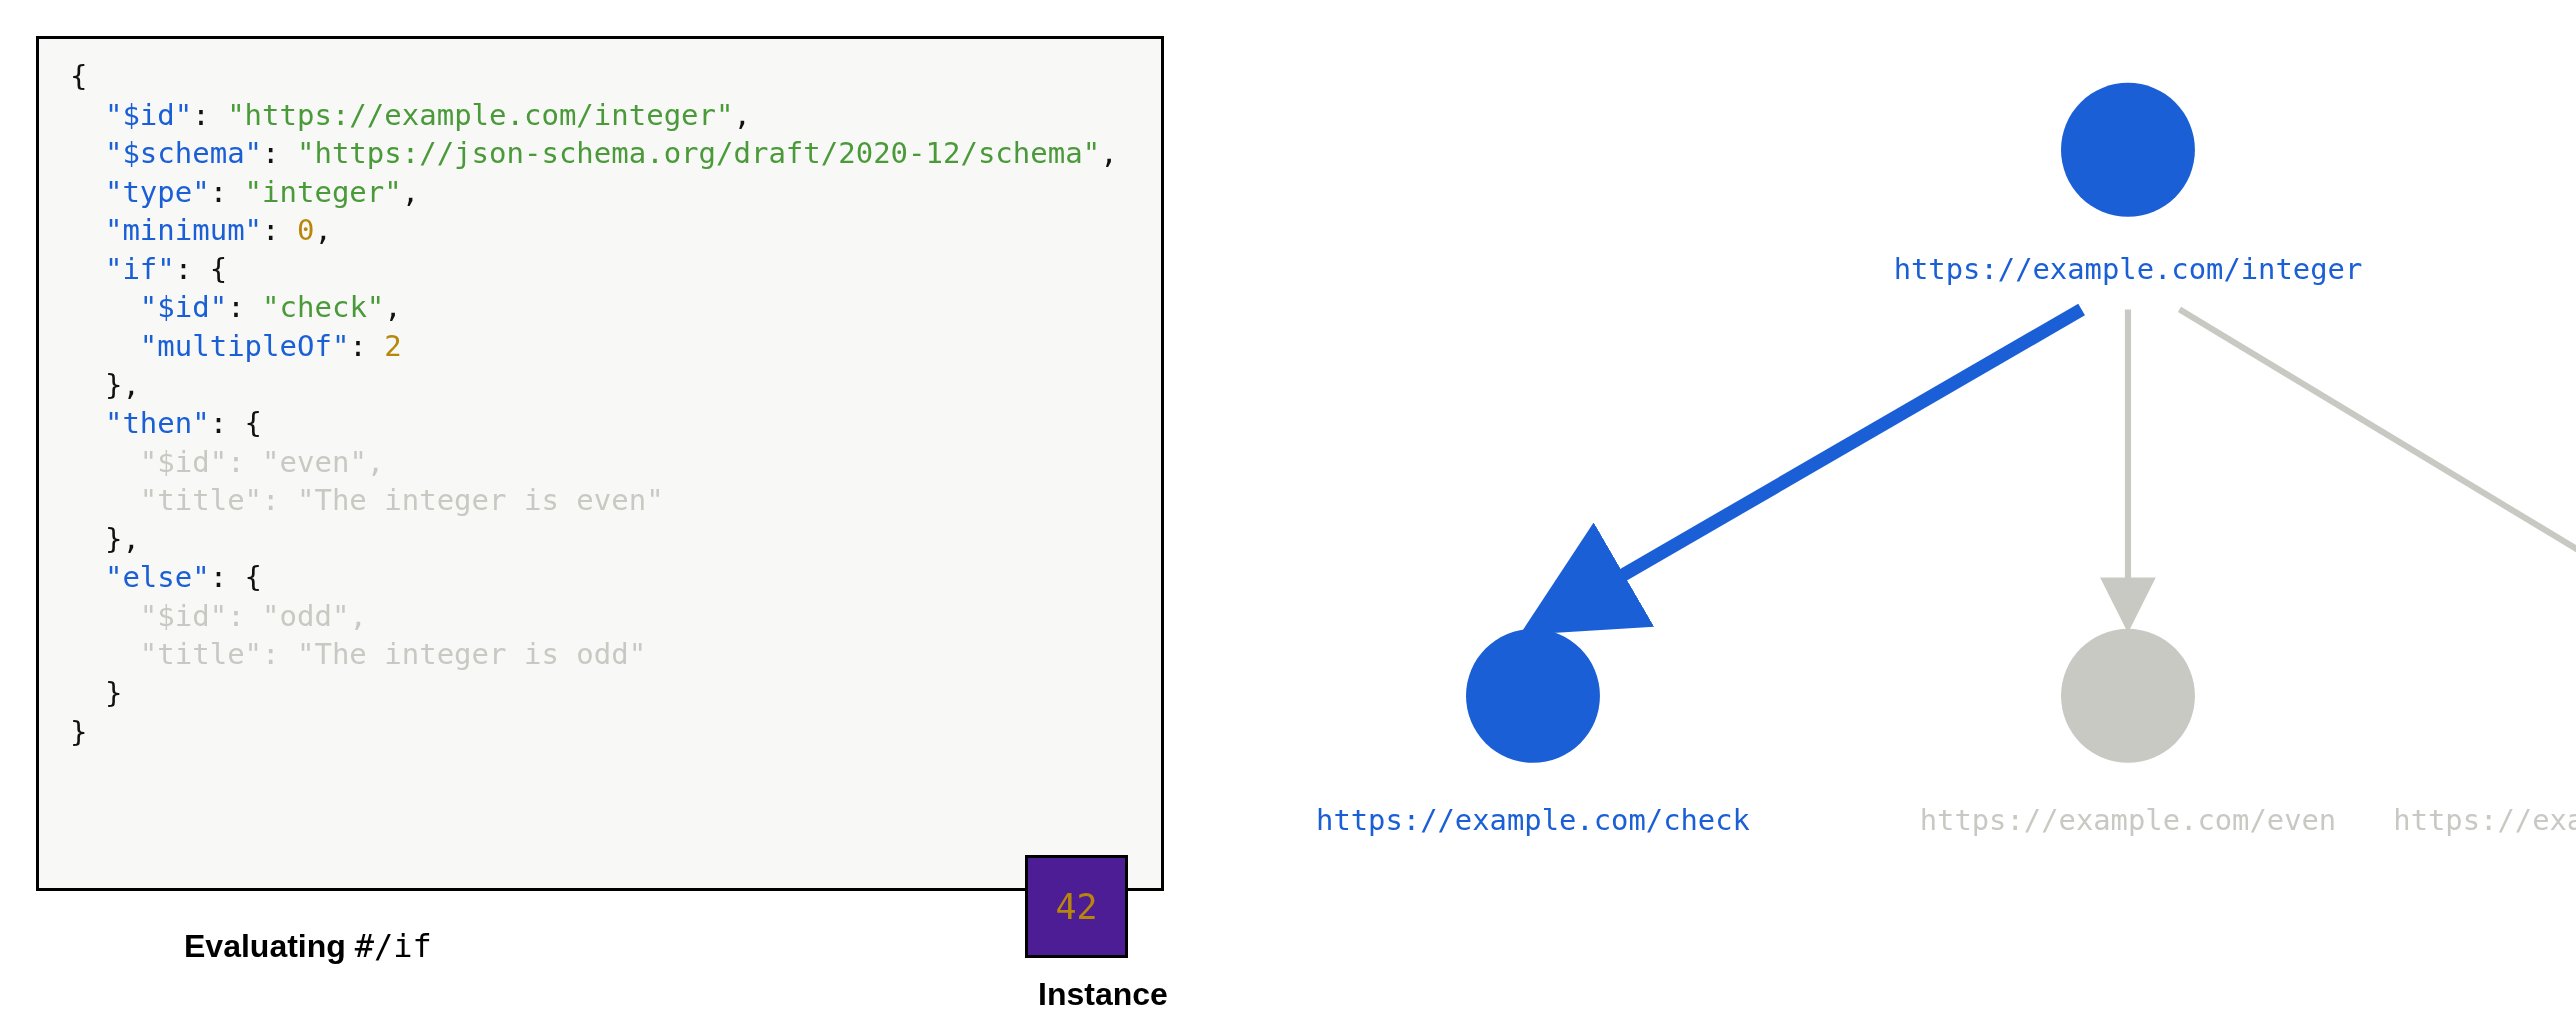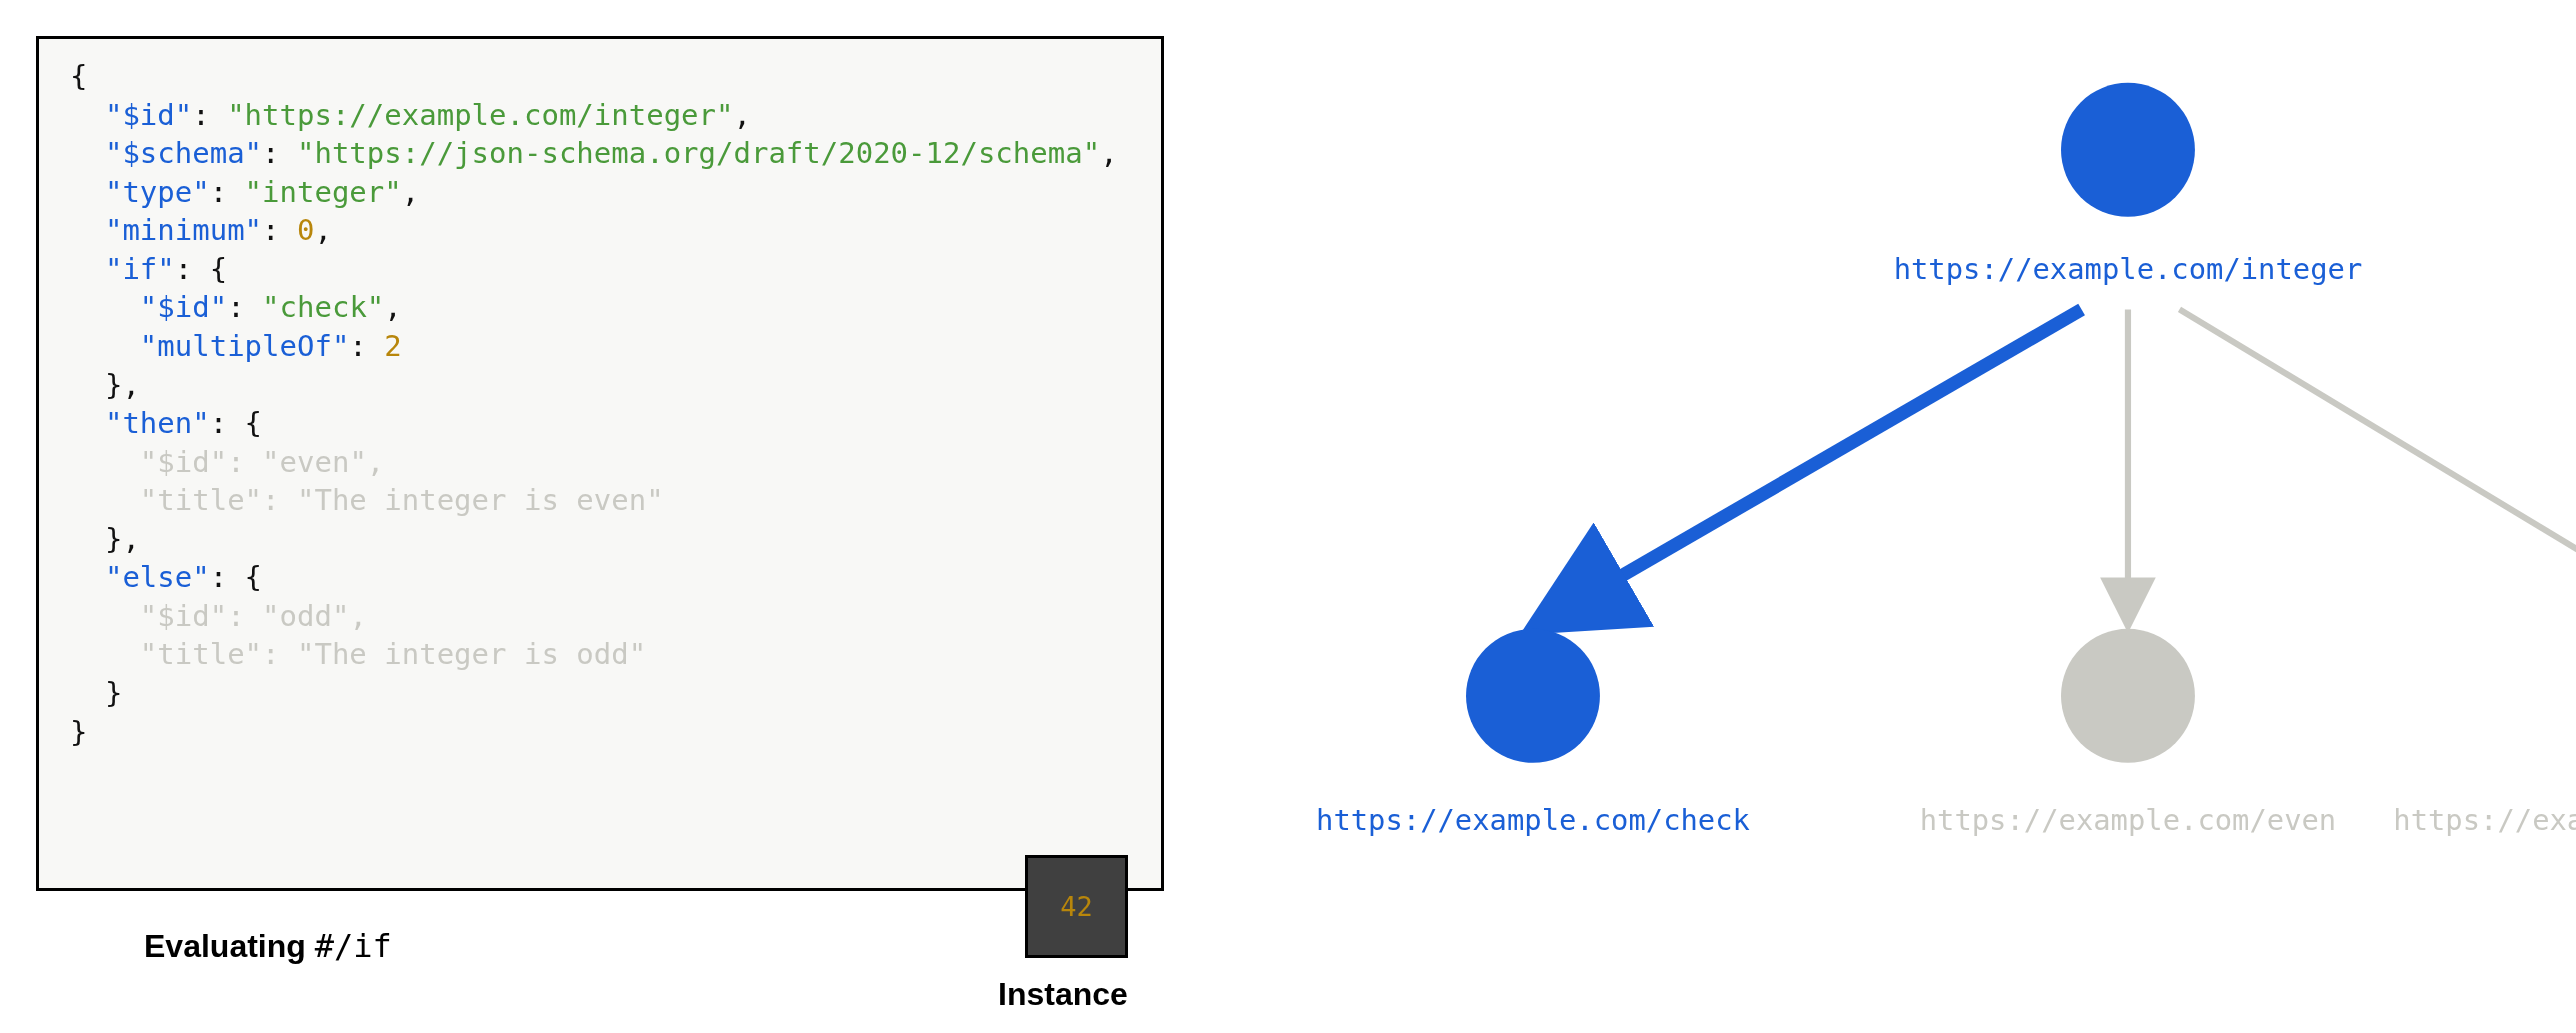--- a/index.html
+++ b/index.html
@@ -44,34 +44,35 @@
   .tok-dim-key { color: #c9c9c3; }
   .tok-dim-str { color: #c9c9c3; }
   .tok-dim     { color: #c9c9c3; }
 
   .instance-box {
     position: absolute;
     left: 1025px;
     top: 855px;
     width: 103px;
     height: 103px;
-    background: #404040;
+    background: #4c1d95;
     border: 3.1px solid #000;
     display: flex;
     align-items: center;
     justify-content: center;
     font-family: "SFMono-Regular", ui-monospace, Menlo, Consolas, monospace;
-    font-size: 27px;
+    font-size: 35px;
     color: #b8860b;
   }
 
   .caption {
     position: absolute;
     font-size: 32px;
     color: #000;
+    margin-left: 40px;
   }
   .caption .bold { font-weight: 700; }
   .caption .mono { font-family: "SFMono-Regular", ui-monospace, Menlo, Consolas, monospace; }
 
   
   .graph {
     position: absolute;
     left: 1314px;
     top: 20.6px;
     width: 1494px;

